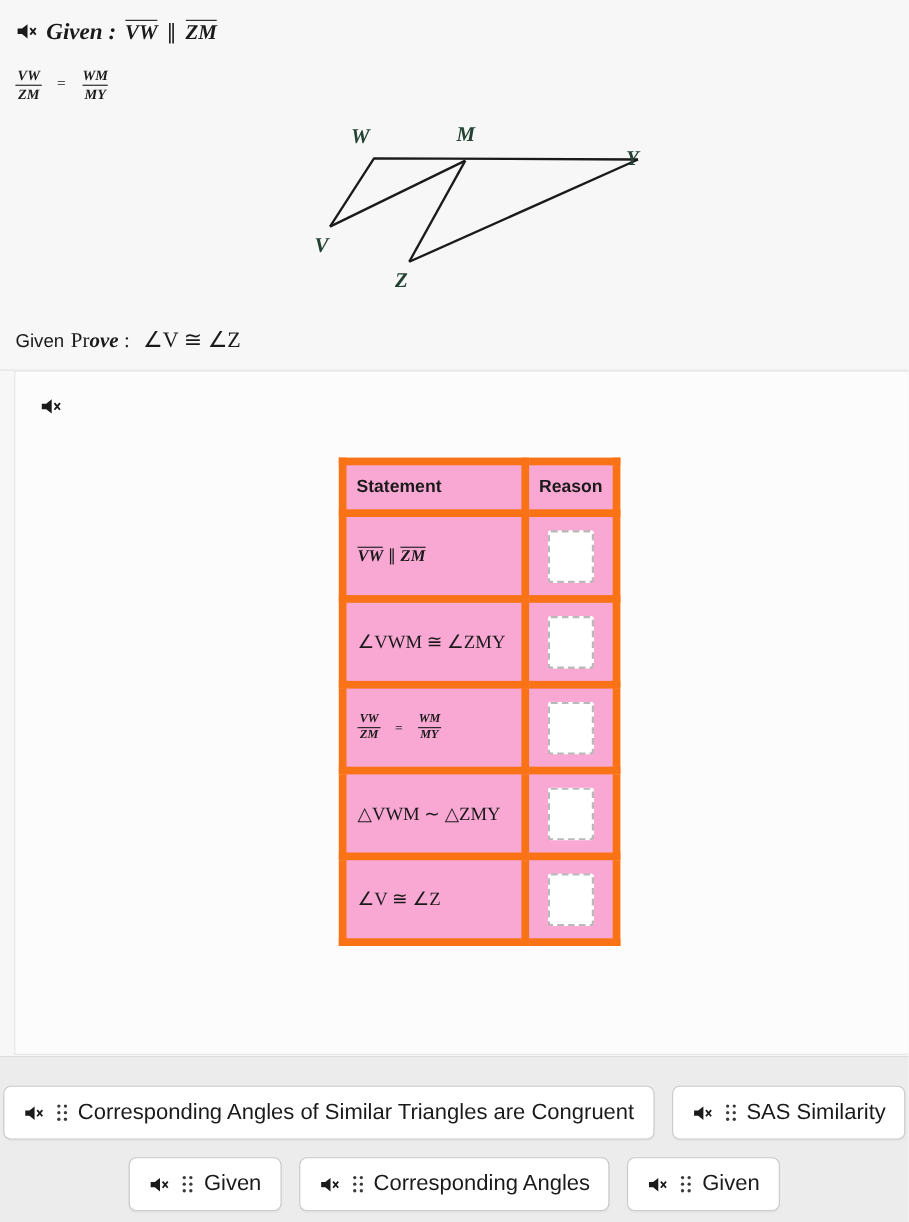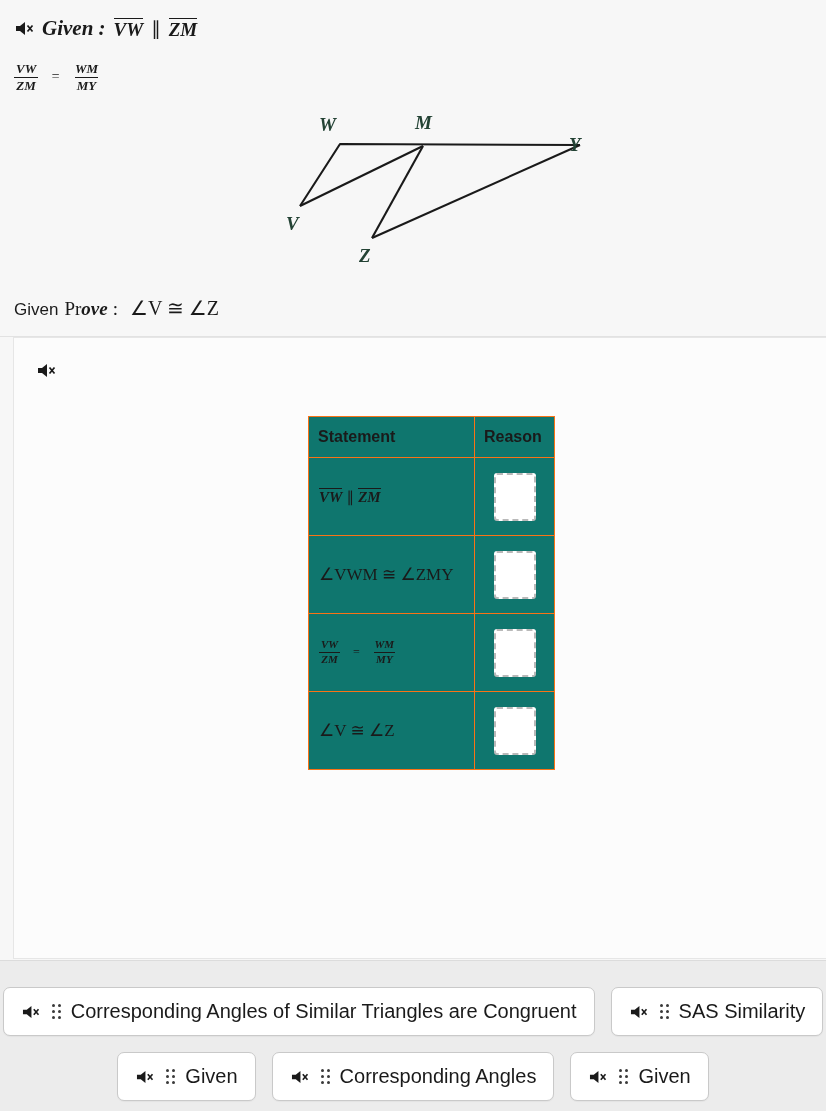--- a/index.html
+++ b/index.html
@@ -61,21 +61,21 @@
     background: #fcfcfc; border: 1px solid #e6e6e6; border-right: none;
   }
   .work-spk { position: absolute; left: 36px; top: 361px; }
 
   
   .proof-table {
     position: absolute; left: 308px; top: 416px;
     border-collapse: collapse; background: #fff;
   }
   .proof-table th, .proof-table td {
-    border: 1px solid #f97316; background: #0f766e;
+    border: 7px solid #f97316; background: #f9a8d4;
   }
   .proof-table th {
     font-family: "Liberation Sans", sans-serif; font-size: 16px; font-weight: bold;
     text-align: left; padding: 11px 9px; color: #1a1a1a;
   }
   .col-stmt { width: 166px; }
   .col-reason { width: 80px; }
   .proof-table td.stmt {
     height: 78px; padding: 6px 10px; vertical-align: middle;
     font-size: 15px;
@@ -213,20 +213,26 @@
           <span class="frac" style="font-size:11px;">
             <span class="num">WM</span>
             <span class="den">MY</span>
           </span>
         </td>
         <td class="reason">
           <div class="dropzone"></div>
         </td>
       </tr>
 
+      <tr>
+        <td class="stmt math" style="font-size:17px;">△VWM ∼ △ZMY</td>
+        <td class="reason">
+          <div class="dropzone"></div>
+        </td>
+      </tr>
 
       <tr>
         <td class="stmt math" style="font-size:17px;">∠V ≅ ∠Z</td>
         <td class="reason">
           <div class="dropzone"></div>
         </td>
       </tr>
     </tbody>
   </table>
 

